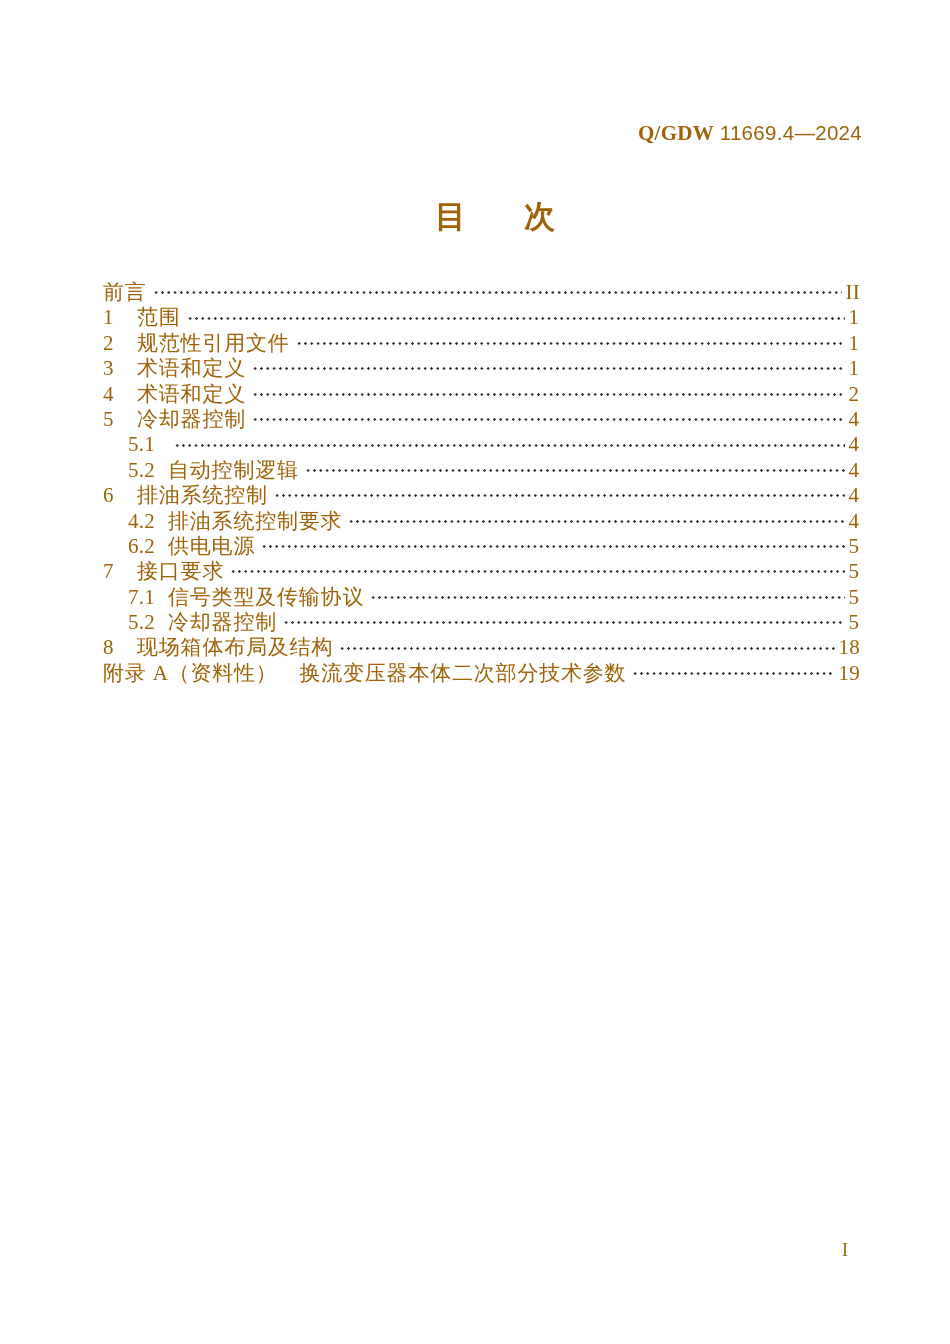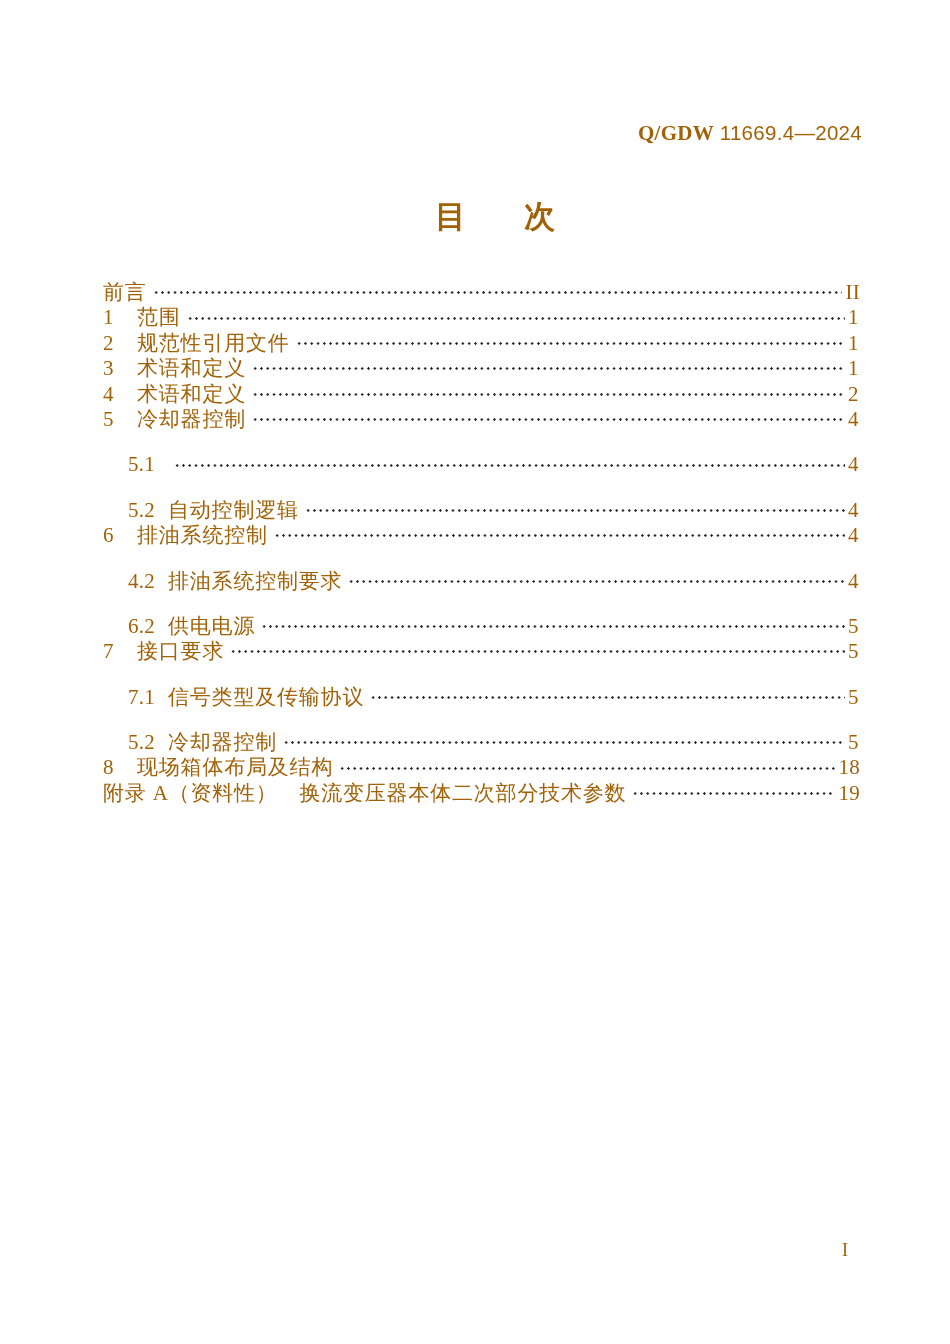--- a/index.html
+++ b/index.html
@@ -50,21 +50,21 @@
     width: 757px;
   }
   .toc-row {
     display: flex;
     align-items: center;
     height: 25.4px;
     font-size: 21px;
     line-height: 25.4px;
     white-space: nowrap;
   }
-  .toc-row.sub { padding-left: 25px; margin-top: 20px; }
+  .toc-row.sub { padding-left: 25px; }
   .toc-row .num {
     flex: none;
     width: 34px;
     letter-spacing: 0.3px;
   }
   .toc-row.sub .num { width: 40px; }
   .toc-row .label {
     flex: none;
     letter-spacing: 0.8px;
   }
@@ -74,21 +74,21 @@
     height: 19px;
     margin: 0 3px 0 6px;
     background-image: radial-gradient(circle, #2a2a2a 1.05px, rgba(0,0,0,0) 1.4px);
     background-size: 6.3px 19px;
     background-position: left 52%;
     background-repeat: repeat-x;
   }
   .toc-row .pagenum {
     flex: none;
     min-width: 12px;
-    text-align: left;
+    text-align: center;
     letter-spacing: 0.3px;
   }
   .footer-pagenum {
     position: absolute;
     top: 1240px;
     left: 833px;
     width: 24px;
     text-align: center;
     font-size: 18px;
   }

